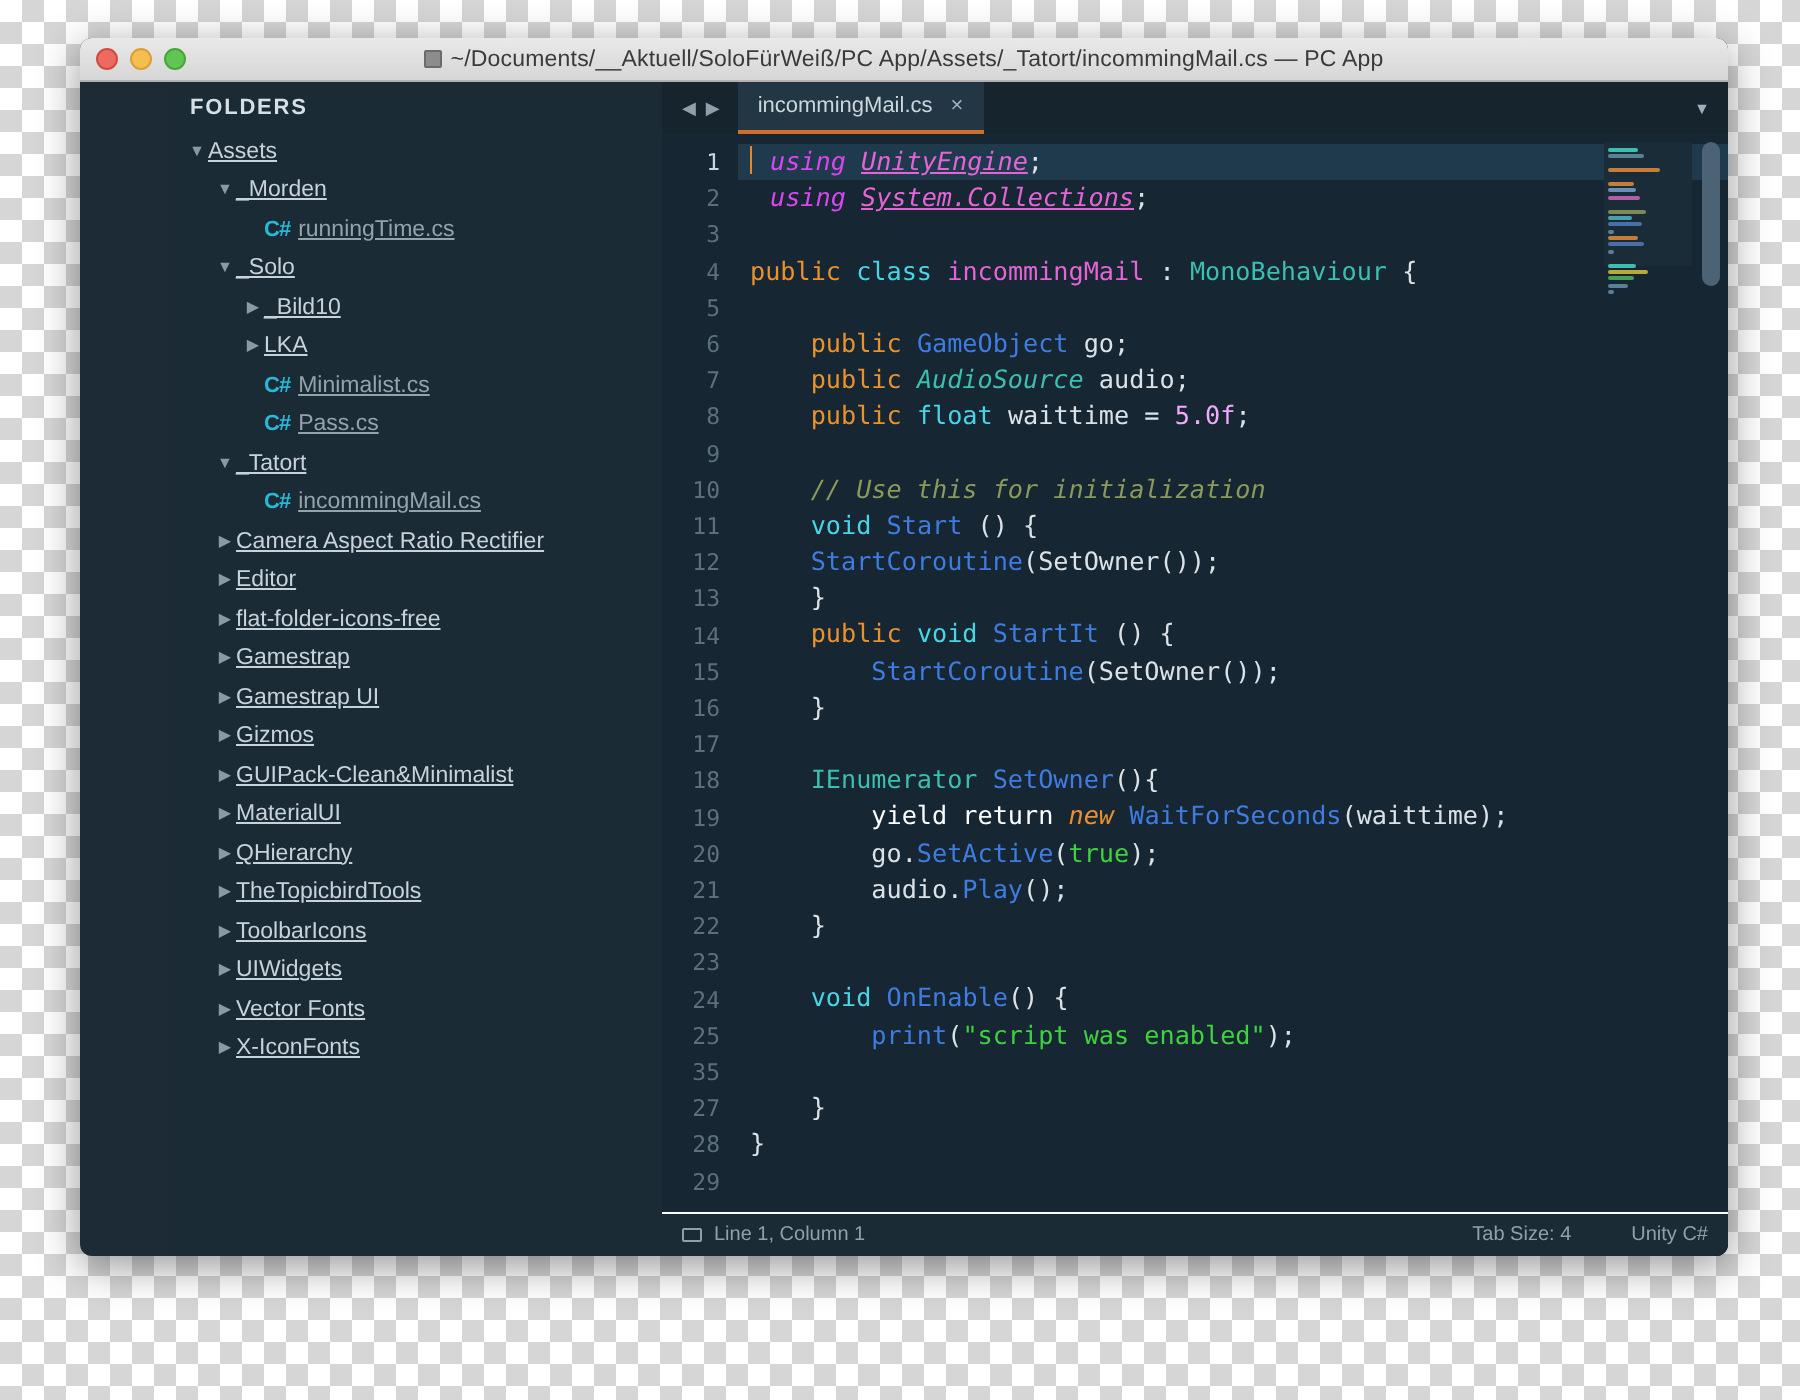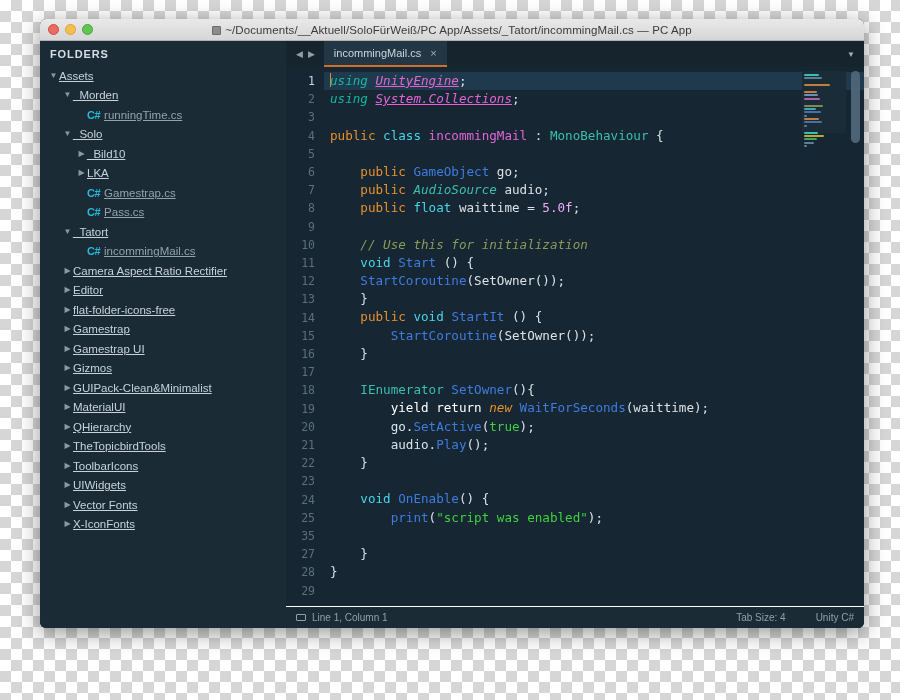--- a/index.html
+++ b/index.html
@@ -70,20 +70,21 @@
 
   
   .sidebar {
     width: 246px;
     flex: 0 0 246px;
     background: #1b2b36;
     padding: 7px 0 0 0;
     overflow: hidden;
     font-size: 11.5px;
     color: #9fb0bb;
+    margin-left: 45px;
   }
   .folders-head {
     font-size: 11px; font-weight: bold;
     color: #d6dfe4;
     letter-spacing: 0.9px;
     padding: 0 0 6px 10px;
   }
   .tree-row {
     display: flex; align-items: center;
     height: 19.5px;
@@ -184,21 +185,21 @@
     width: 1px; height: 14px;
     background: #e08a2e;
     vertical-align: -2px;
     margin-right: -1px;
     position: relative; z-index: 2;
   }
   .gutter .ln { position: relative; }
 
   
   .kw       { color: #49d5e8; }            
-  .kw-it    { color: #14b8a6; font-style: italic; }
+  .kw-it    { color: #d946ef; font-style: italic; padding-left: 10px; }
   .ns       { color: #e464d8; font-style: italic; text-decoration: underline; }  
   .mod      { color: #e8912d; }            
   .mod-it   { color: #e8912d; font-style: italic; } 
   .type-pink{ color: #e464d8; }            
   .type-blue{ color: #3f7ce0; }            
   .type-teal{ color: #3bbfb0; }            
   .type-teal-it { color: #3bbfb0; font-style: italic; }
   .fn       { color: #3f7ce0; }
   .plain    { color: #dbe2e7; }
   .num      { color: #f0abfc; }
@@ -288,21 +289,21 @@
             <span class="arrow">▶</span>
             <span class="lbl">_Bild10</span>
           </div>
           <div class="tree-row" style="padding-left: 36px;">
             <span class="arrow">▶</span>
             <span class="lbl">LKA</span>
           </div>
           <div class="tree-row" style="padding-left: 36px;">
             <span class="arrow none"></span>
             <span class="cs-icon">C#</span>
-            <span class="lbl file">Gamestrap.cs</span>
+            <span class="lbl file">Minimalist.cs</span>
           </div>
           <div class="tree-row" style="padding-left: 36px;">
             <span class="arrow none"></span>
             <span class="cs-icon">C#</span>
             <span class="lbl file">Pass.cs</span>
           </div>
           <div class="tree-row" style="padding-left: 22px;">
             <span class="arrow">▼</span>
             <span class="lbl">_Tatort</span>
           </div>

